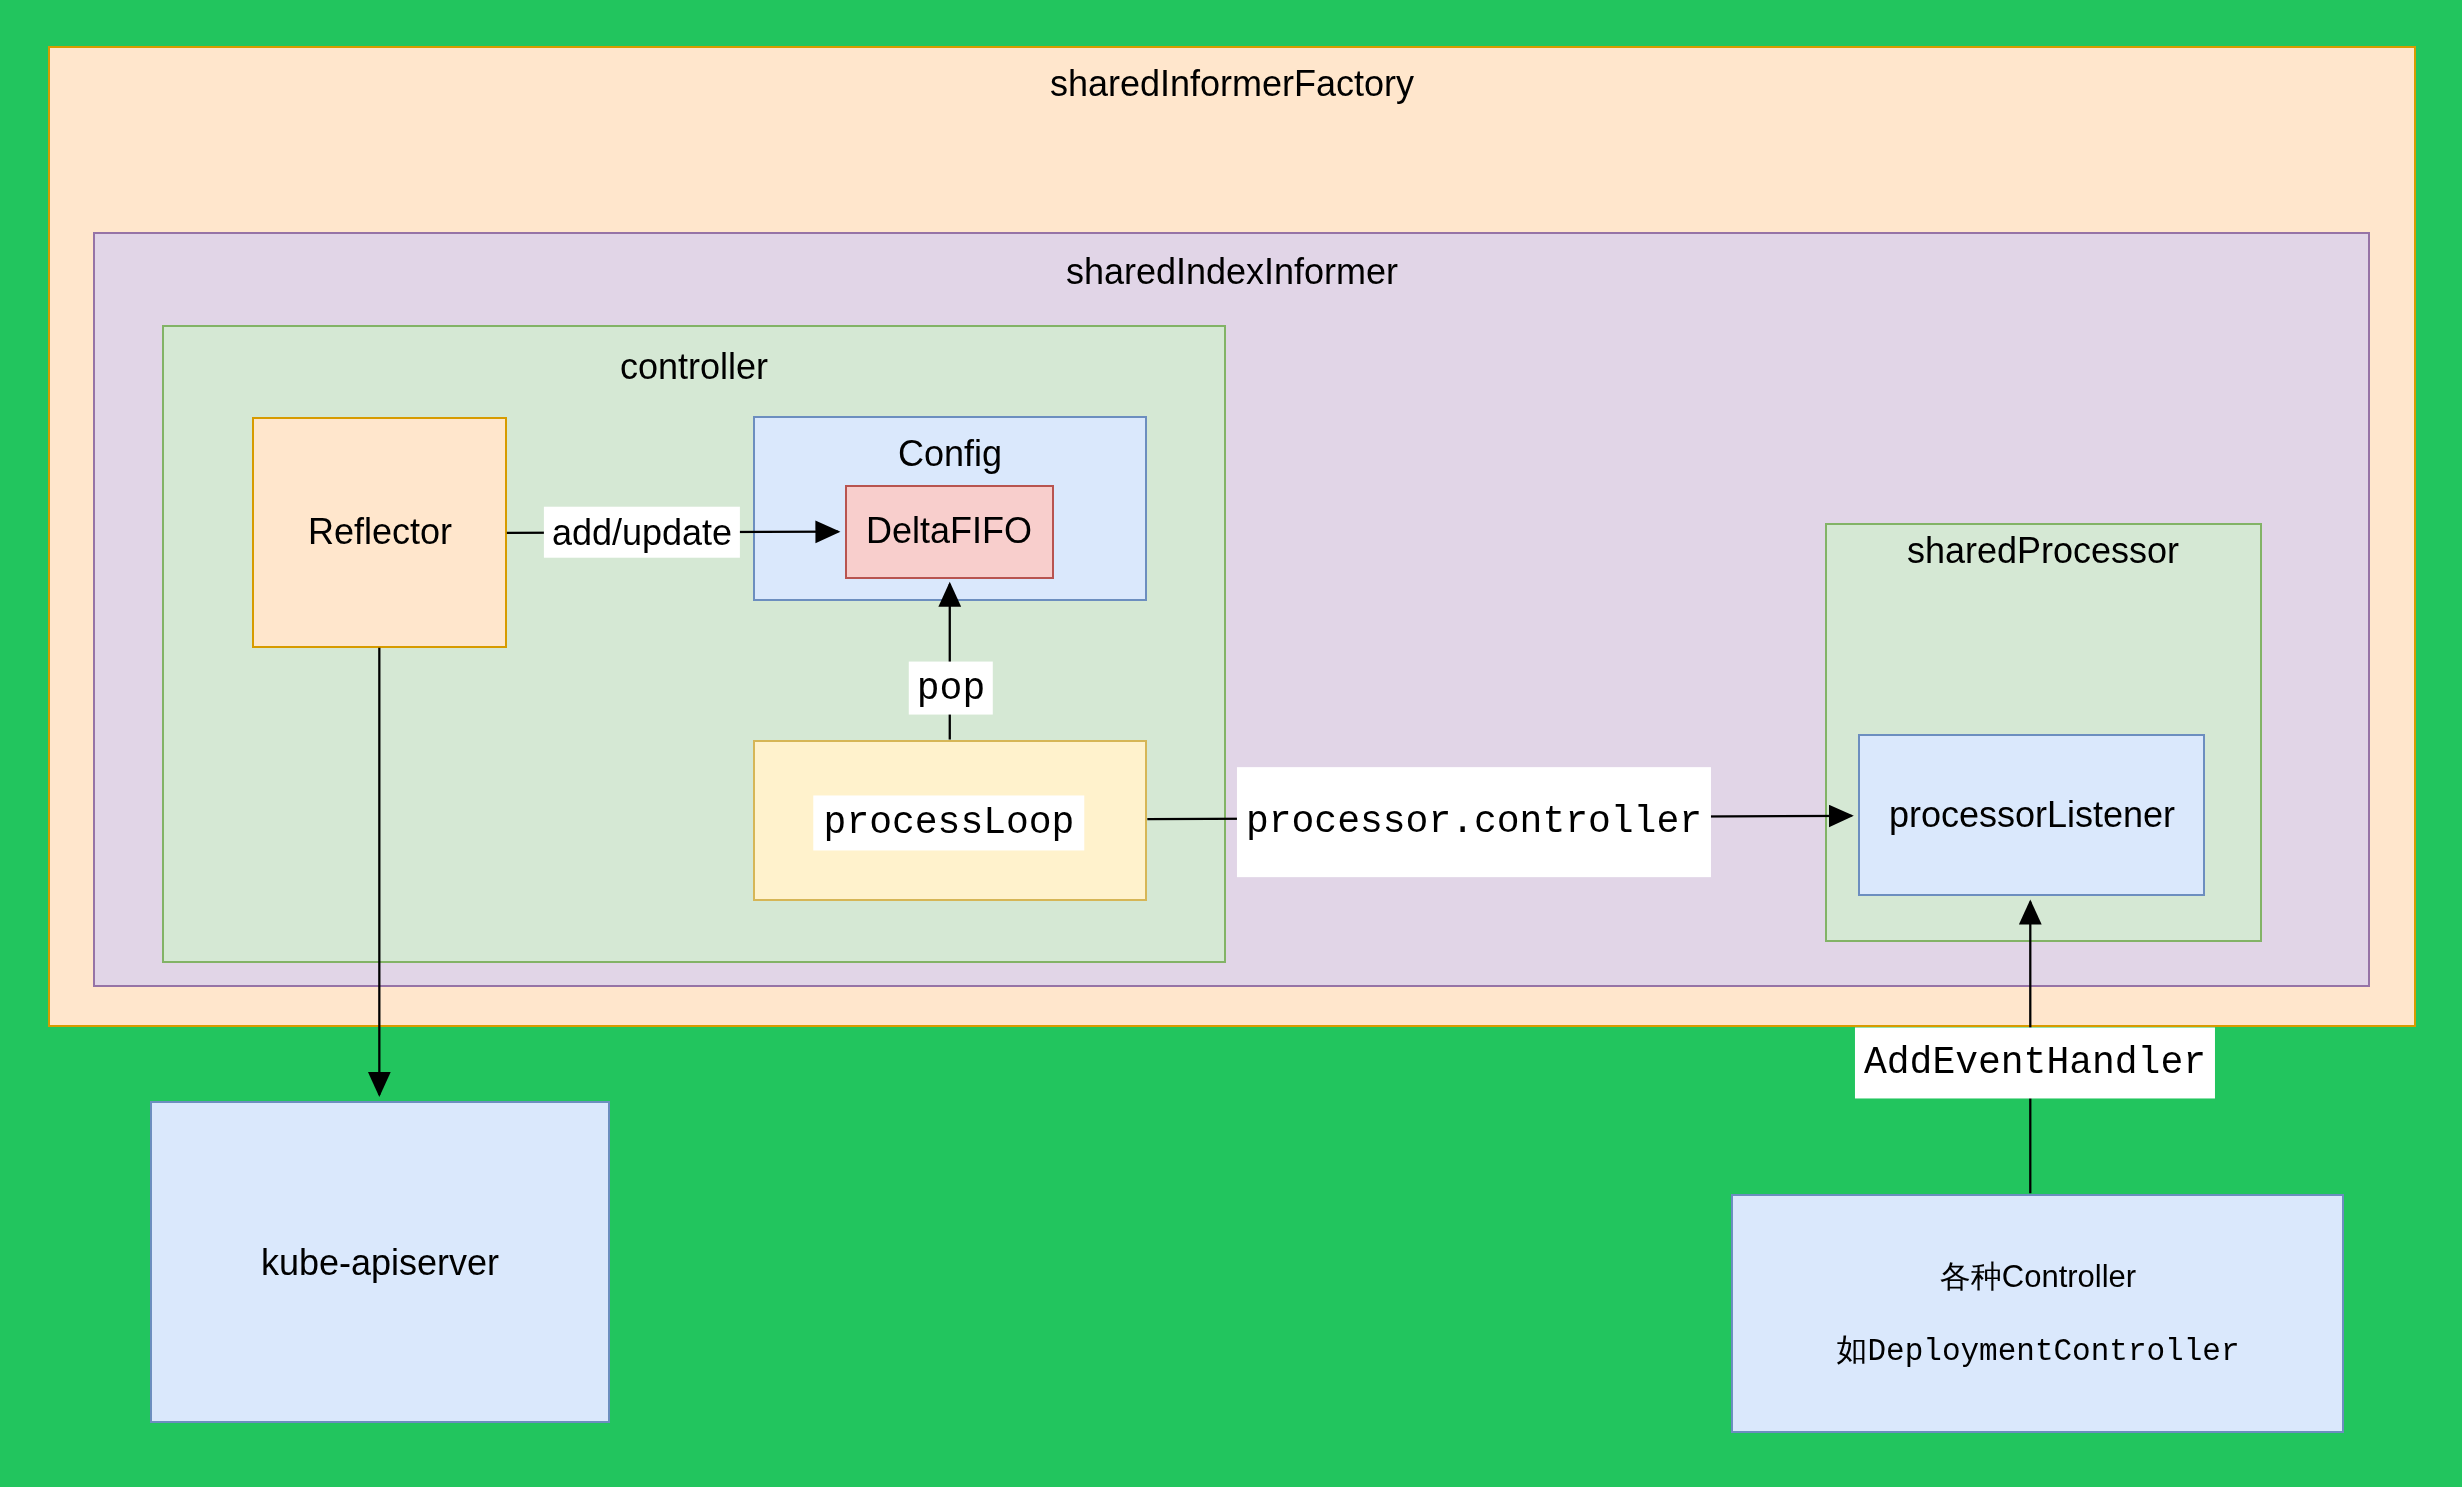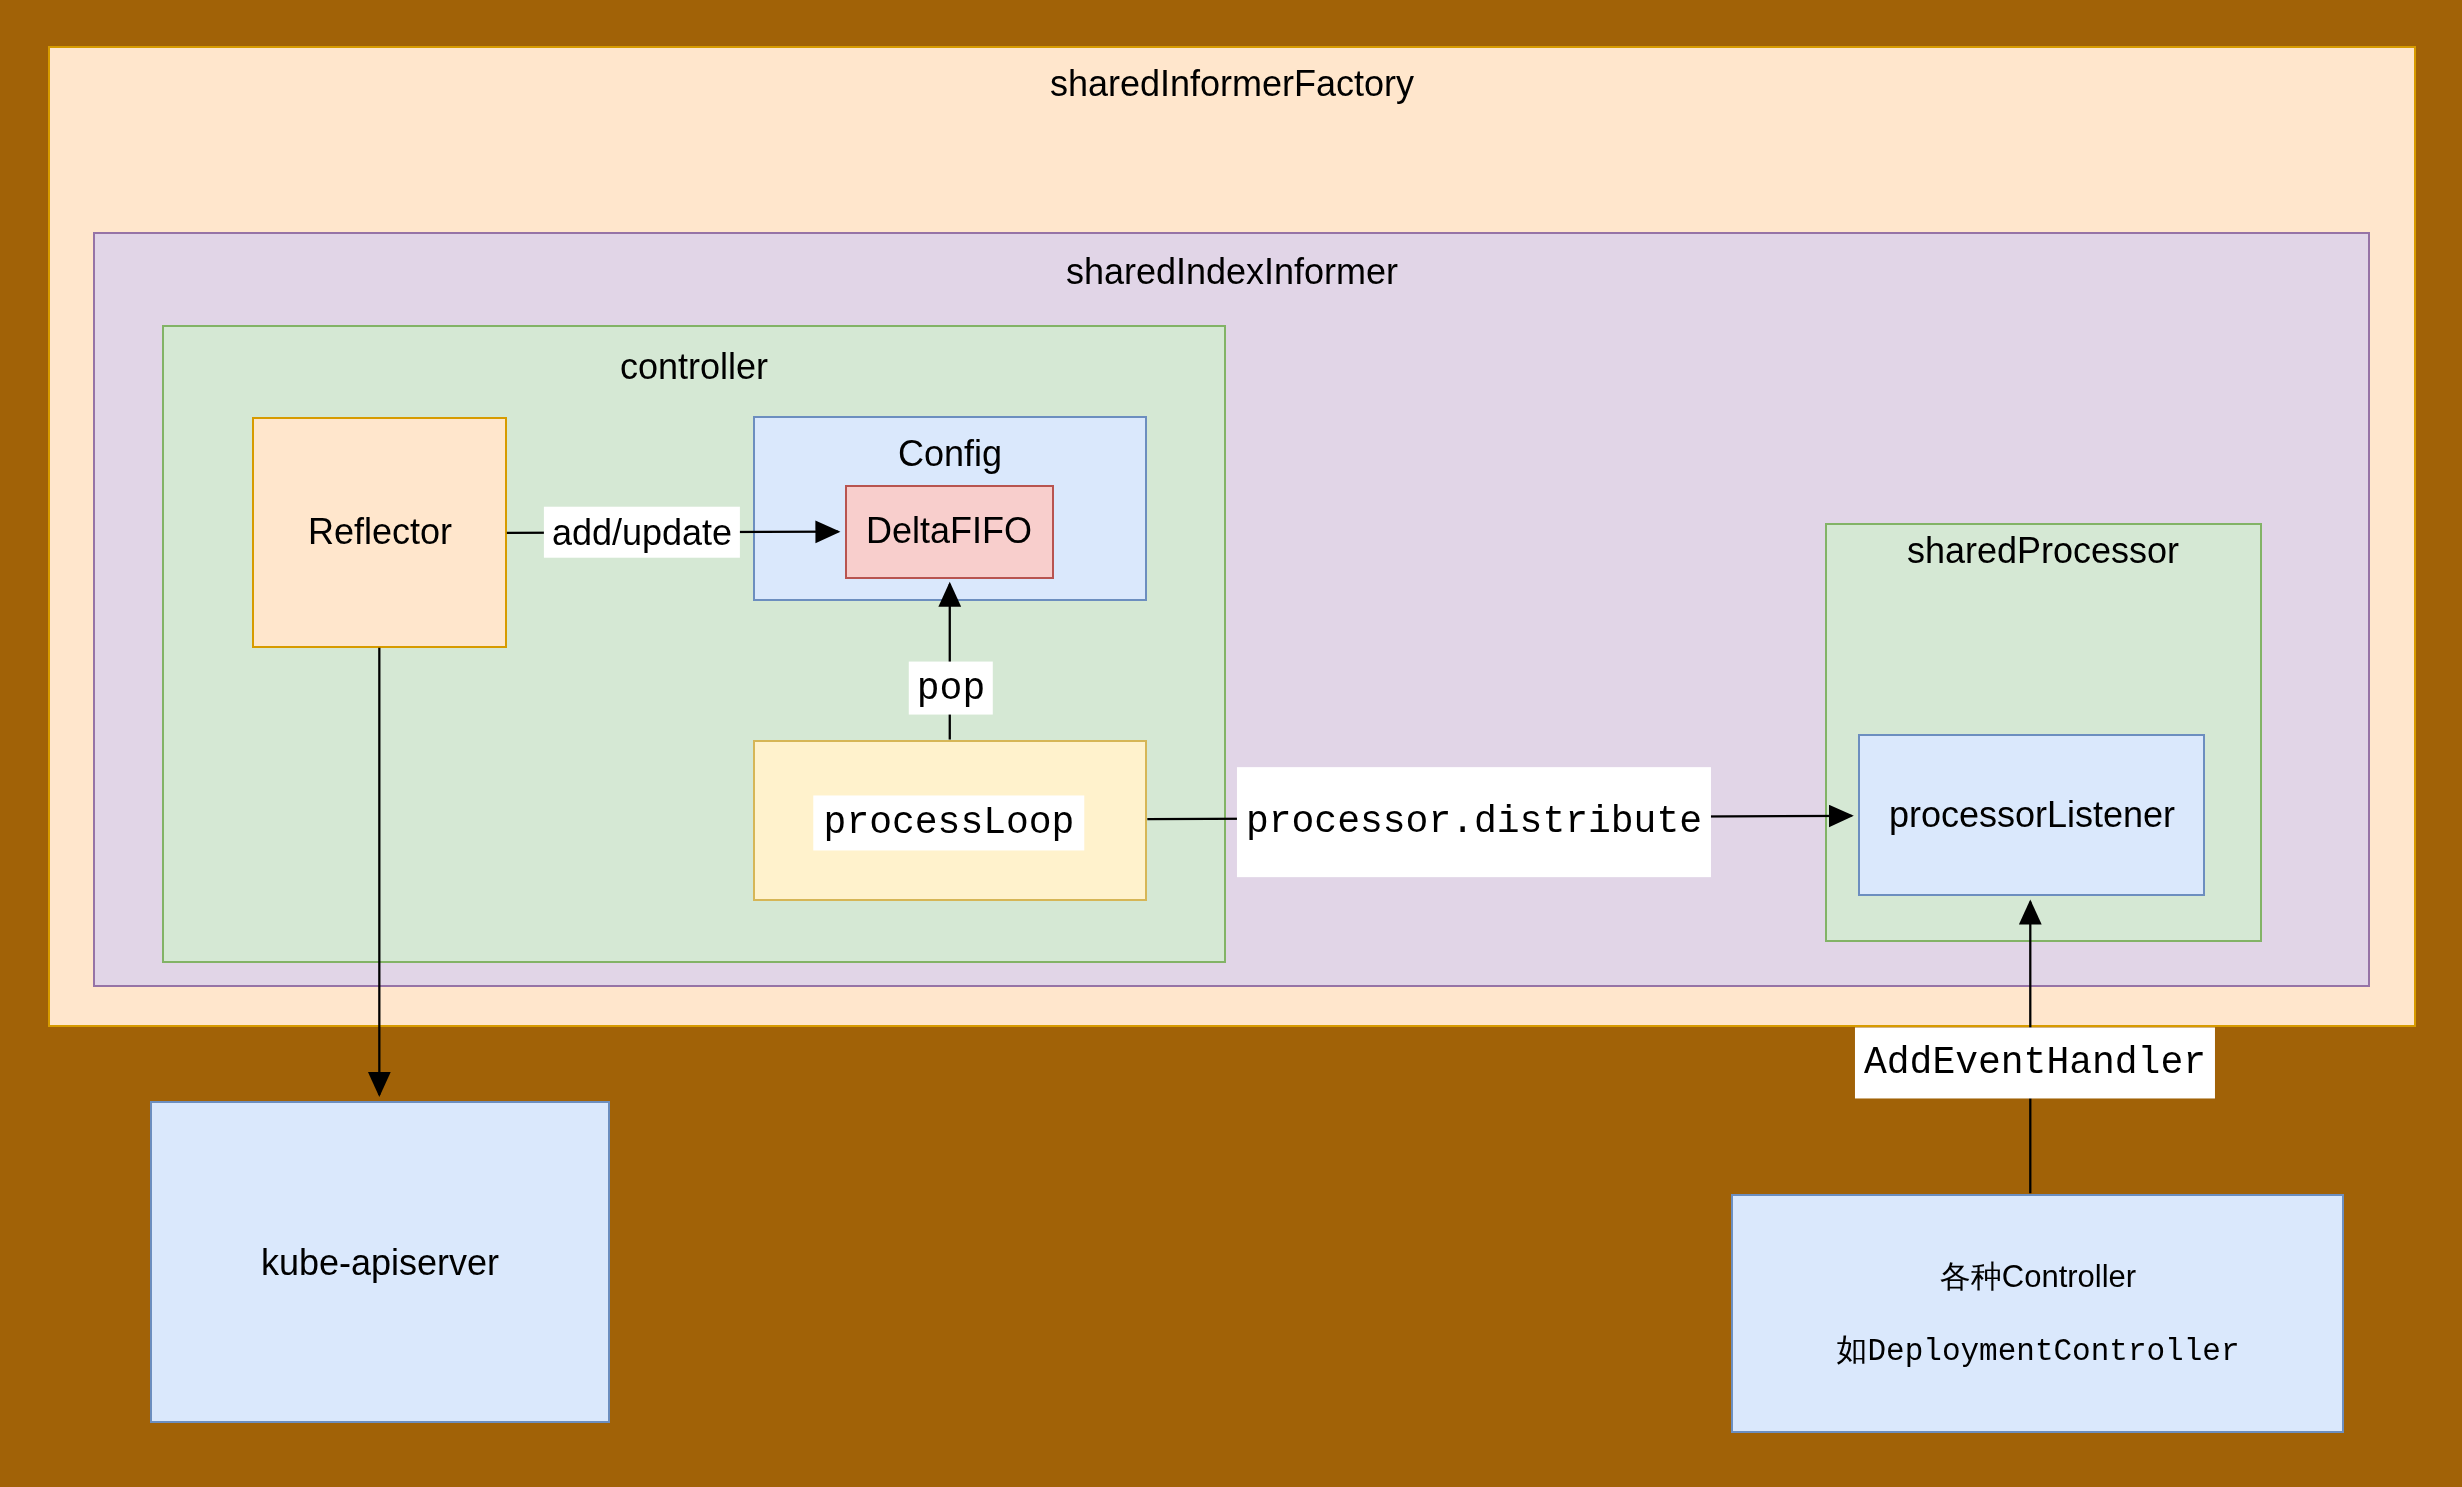--- a/index.html
+++ b/index.html
@@ -4,21 +4,21 @@
 <style>
   html, body {
     margin: 0;
     padding: 0;
     background: #ffffff;
   }
   .canvas {
     position: relative;
     width: 2462px;
     height: 1487px;
-    background: #a16207;
+    background: #22c55e;
     overflow: hidden;
     font-family: "Liberation Sans", sans-serif;
     color: #000000;
   }
   .box {
     position: absolute;
     box-sizing: border-box;
     border: 2.3px solid #000;
   }
   .orange { background: #FFE6CC; border-color: #D79B00; }
@@ -136,19 +136,19 @@
 
   <div class="lbl cjk-block" style="left:2038px; top:1314px;">
     <div>各种Controller</div>
     <div class="mono2">如DeploymentController</div>
   </div>
 
   <div class="lbl edge-lbl" style="left:642px; top:532px;">add/update</div>
 
   <div class="lbl mono edge-lbl" style="left:951px; top:688px;">pop</div>
 
-  <div class="lbl mono edge-lbl pad-wide" style="left:1474px; top:822px;">processor.distribute</div>
+  <div class="lbl mono edge-lbl pad-wide" style="left:1474px; top:822px;">processor.controller</div>
 
 
   <div class="lbl mono edge-lbl pad-medium" style="left:2035px; top:1063px;">AddEventHandler</div>
 
 </div>
 
 
 </body></html>

